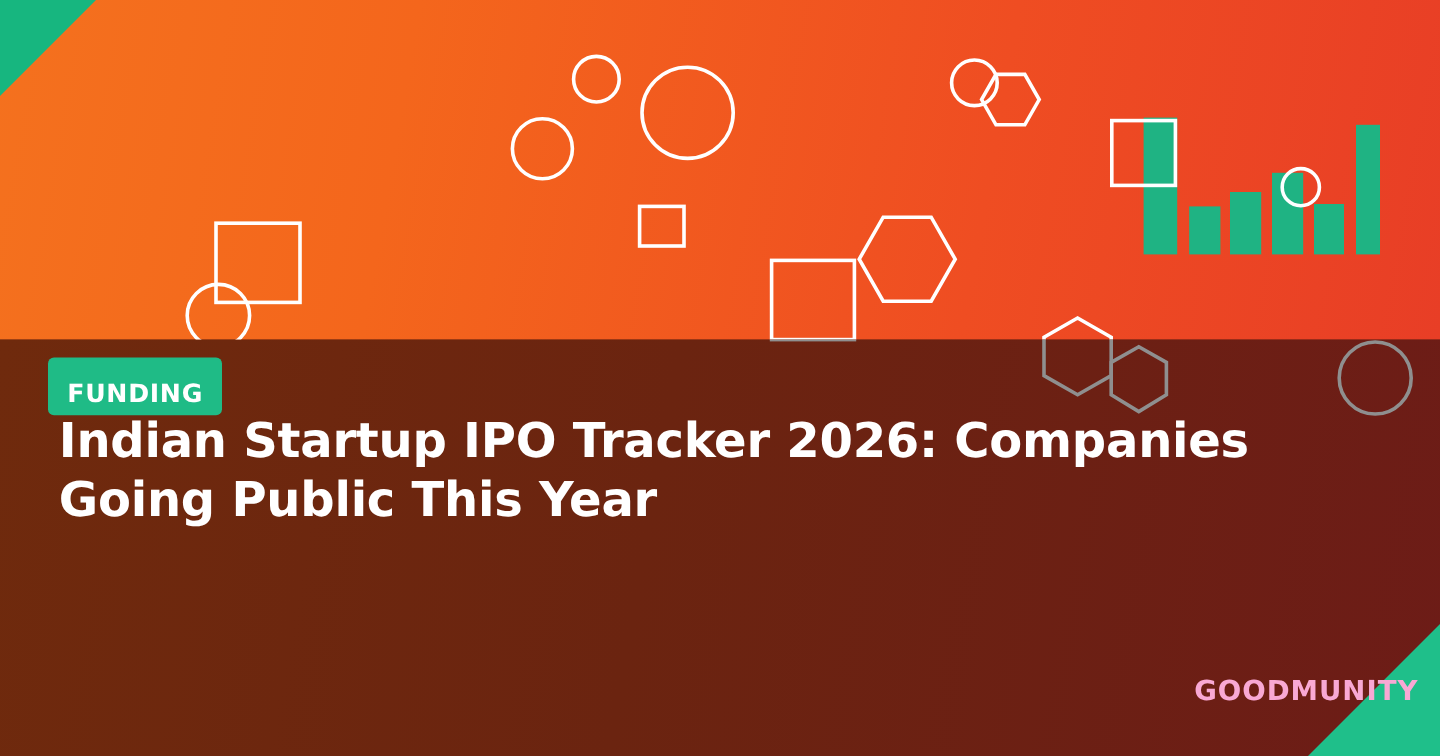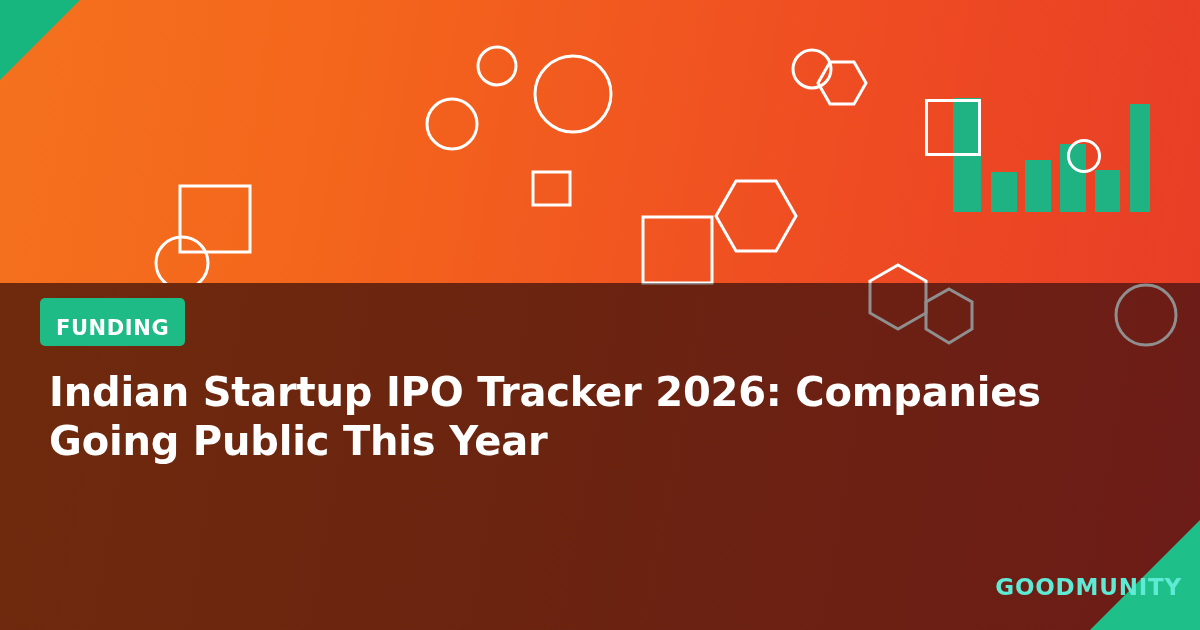--- a/index.html
+++ b/index.html
@@ -71,27 +71,26 @@
 
   .title {
     position:absolute;
     left:49px; top:344px;
     width:1040px;
     color:#ffffff;
     font-size:40px;
     font-weight:bold;
     line-height:1.22;
     letter-spacing:-0.2px;
-    margin-top:24px;
   }
 
   .brand {
     position:absolute;
-    right:18px; bottom:30px;
-    color:#5eead4;
+    right:18px; bottom:41px;
+    color:#f9a8d4;
     font-size:23px;
     font-weight:bold;
     letter-spacing:0.8px;
     z-index:6;
   }
 </style>
 </head>
 <body>
 
 <div id="card">

